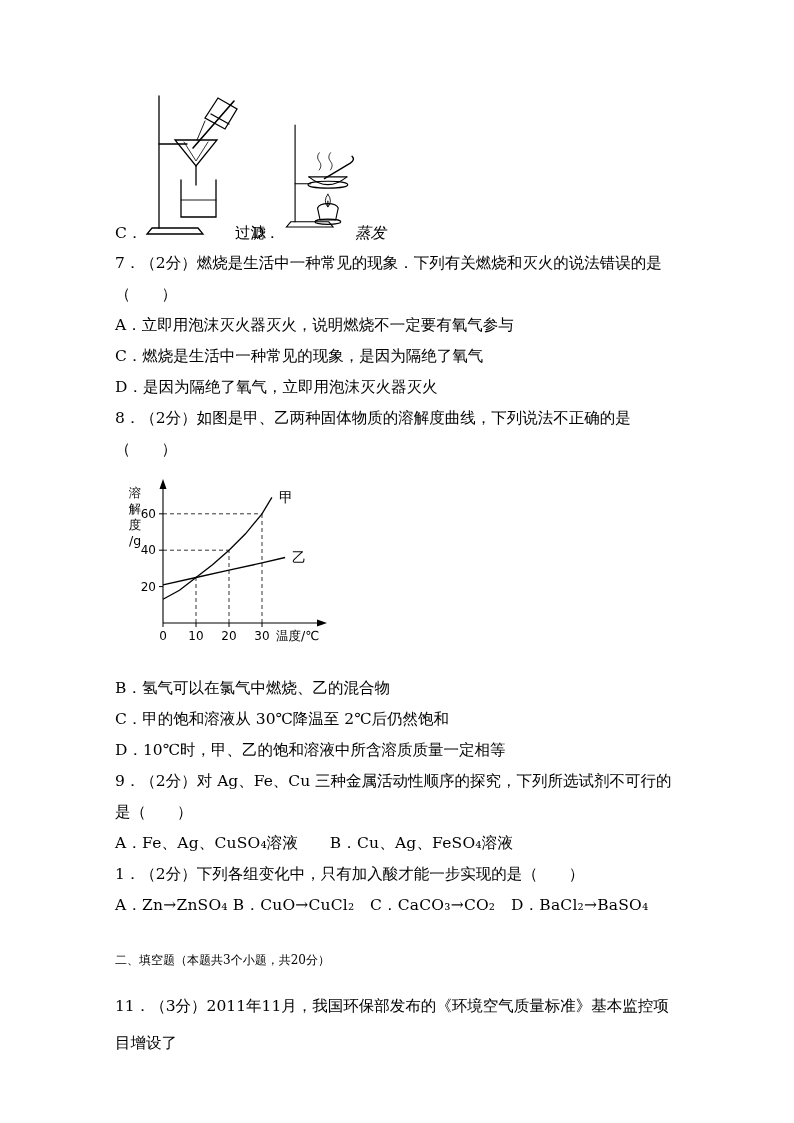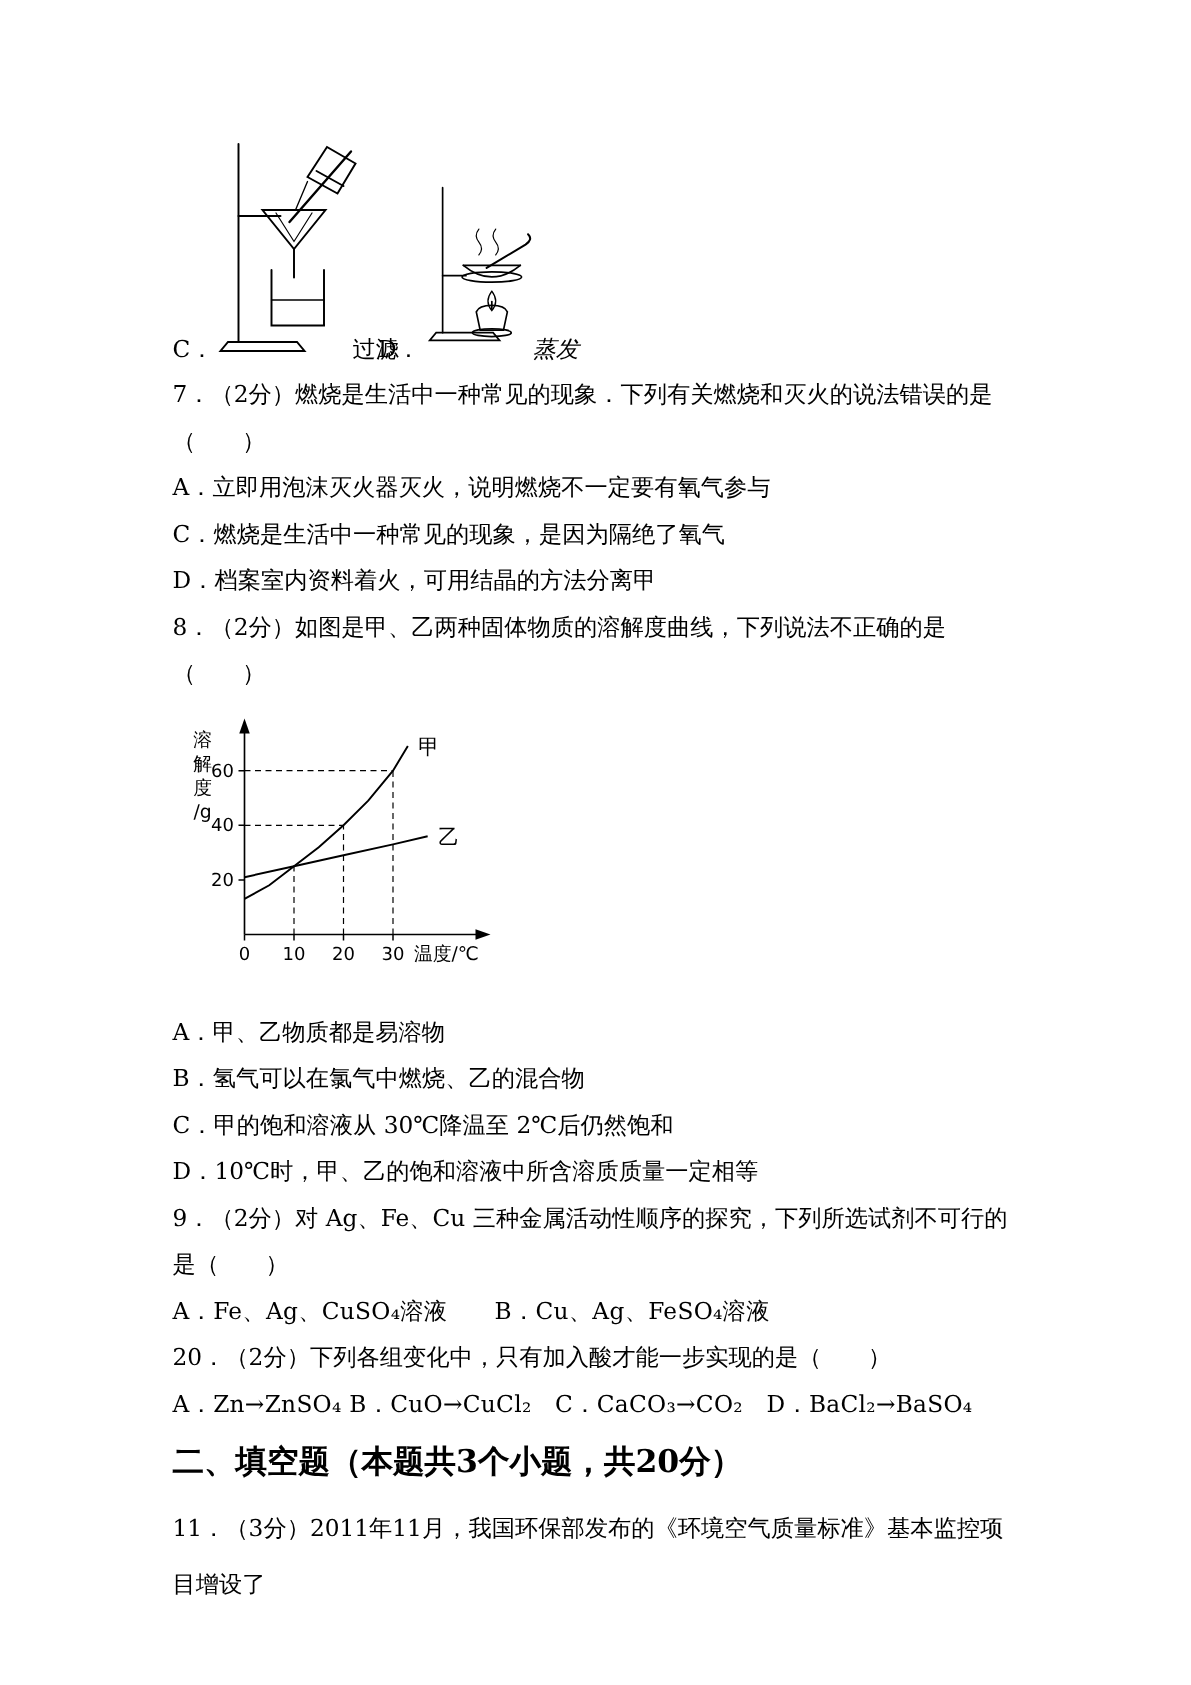--- a/index.html
+++ b/index.html
@@ -18,21 +18,21 @@
   .cap-c{left:0;}
   .cap-cname{left:120px;}
   .cap-d{left:137px;}
   .cap-dname{left:240px;font-style:italic;}
   .apparatus{stroke:#000;fill:none;stroke-width:1.3;stroke-linecap:round;}
   
   .chart-wrap{margin:4px 0 2px 0;height:202px;}
   #chart-svg{font-family:"DejaVu Sans","Liberation Sans",sans-serif;}
   #chart-svg text{fill:#000;}
   
-  .section-title{font-weight:bold;font-size:21px;margin-top:6px;}
+  .section-title{font-weight:normal;font-size:12px;margin-top:24px;}
   .q11{margin-top:12px;line-height:37px;}
   .opt-row{letter-spacing:0.2px;}
 </style>
 </head>
 <body>
 
 <div class="page">
   <div class="content">
 
     <div class="figure-block">
@@ -86,21 +86,21 @@
 
       <span class="cap cap-c">C．</span>
       <span class="cap cap-cname">过滤</span>
       <span class="cap cap-d">D．</span>
       <span class="cap cap-dname">蒸发</span>
     </div>
 
     <p>7．（2分）燃烧是生活中一种常见的现象．下列有关燃烧和灭火的说法错误的是（　　）</p>
     <p>A．立即用泡沫灭火器灭火，说明燃烧不一定要有氧气参与</p>
     <p>C．燃烧是生活中一种常见的现象，是因为隔绝了氧气</p>
-    <p>D．档案室内资料着火，可用结晶的方法分离甲</p>
+    <p>D．是因为隔绝了氧气，立即用泡沫灭火器灭火</p>
 
     <p>8．（2分）如图是甲、乙两种固体物质的溶解度曲线，下列说法不正确的是（　　）</p>
 
     <div class="chart-wrap">
       <svg id="chart-svg" width="250" height="198" viewBox="0 0 250 198">
           <line x1="48" y1="154" x2="48" y2="16" stroke="#000" stroke-width="1.1"></line>
           <polygon points="44.5,20 51.5,20 48,10" fill="#000"></polygon>
           <line x1="48" y1="154" x2="206" y2="154" stroke="#000" stroke-width="1.1"></line>
           <polygon points="202,150.5 202,157.5 212,154" fill="#000"></polygon>
           <line x1="44" y1="117.6" x2="48" y2="117.6" stroke="#000"></line>
@@ -127,29 +127,28 @@
           <path d="M48.0 115.8 L81.0 108.5 L114.0 101.2 L147.0 93.9 L170.1 88.5" fill="none" stroke="#000" stroke-width="1.3"></path>
           <text x="177.1" y="93.48" font-size="14">乙</text>
           <text x="20" y="28" text-anchor="middle" font-size="12.5">溶</text>
           <text x="20" y="44" text-anchor="middle" font-size="12.5">解</text>
           <text x="20" y="60" text-anchor="middle" font-size="12.5">度</text>
           <text x="20" y="76" text-anchor="middle" font-size="12.5">/g</text>
           <text x="161" y="171" font-size="12.5">温度/℃</text>
         </svg>
     </div>
 
-    <p>A．甲、乙物质都是易溶物</p>
     <p>B．氢气可以在氯气中燃烧、乙的混合物</p>
     <p>C．甲的饱和溶液从 30℃降温至 2℃后仍然饱和</p>
     <p>D．10℃时，甲、乙的饱和溶液中所含溶质质量一定相等</p>
 
     <p>9．（2分）对 Ag、Fe、Cu 三种金属活动性顺序的探究，下列所选试剂不可行的是（　　）</p>
     <p class="opt-row">A．Fe、Ag、CuSO₄溶液　　B．Cu、Ag、FeSO₄溶液</p>
 
-    <p>20．（2分）下列各组变化中，只有加入酸才能一步实现的是（　　）</p>
+    <p>1．（2分）下列各组变化中，只有加入酸才能一步实现的是（　　）</p>
     <p class="opt-row">A．Zn→ZnSO₄ B．CuO→CuCl₂　C．CaCO₃→CO₂　D．BaCl₂→BaSO₄</p>
 
     <p class="section-title">二、填空题（本题共3个小题，共20分）</p>
 
     <div class="q11">
       <p>11．（3分）2011年11月，我国环保部发布的《环境空气质量标准》基本监控项目增设了</p>
 
     </div>
 
   </div>

